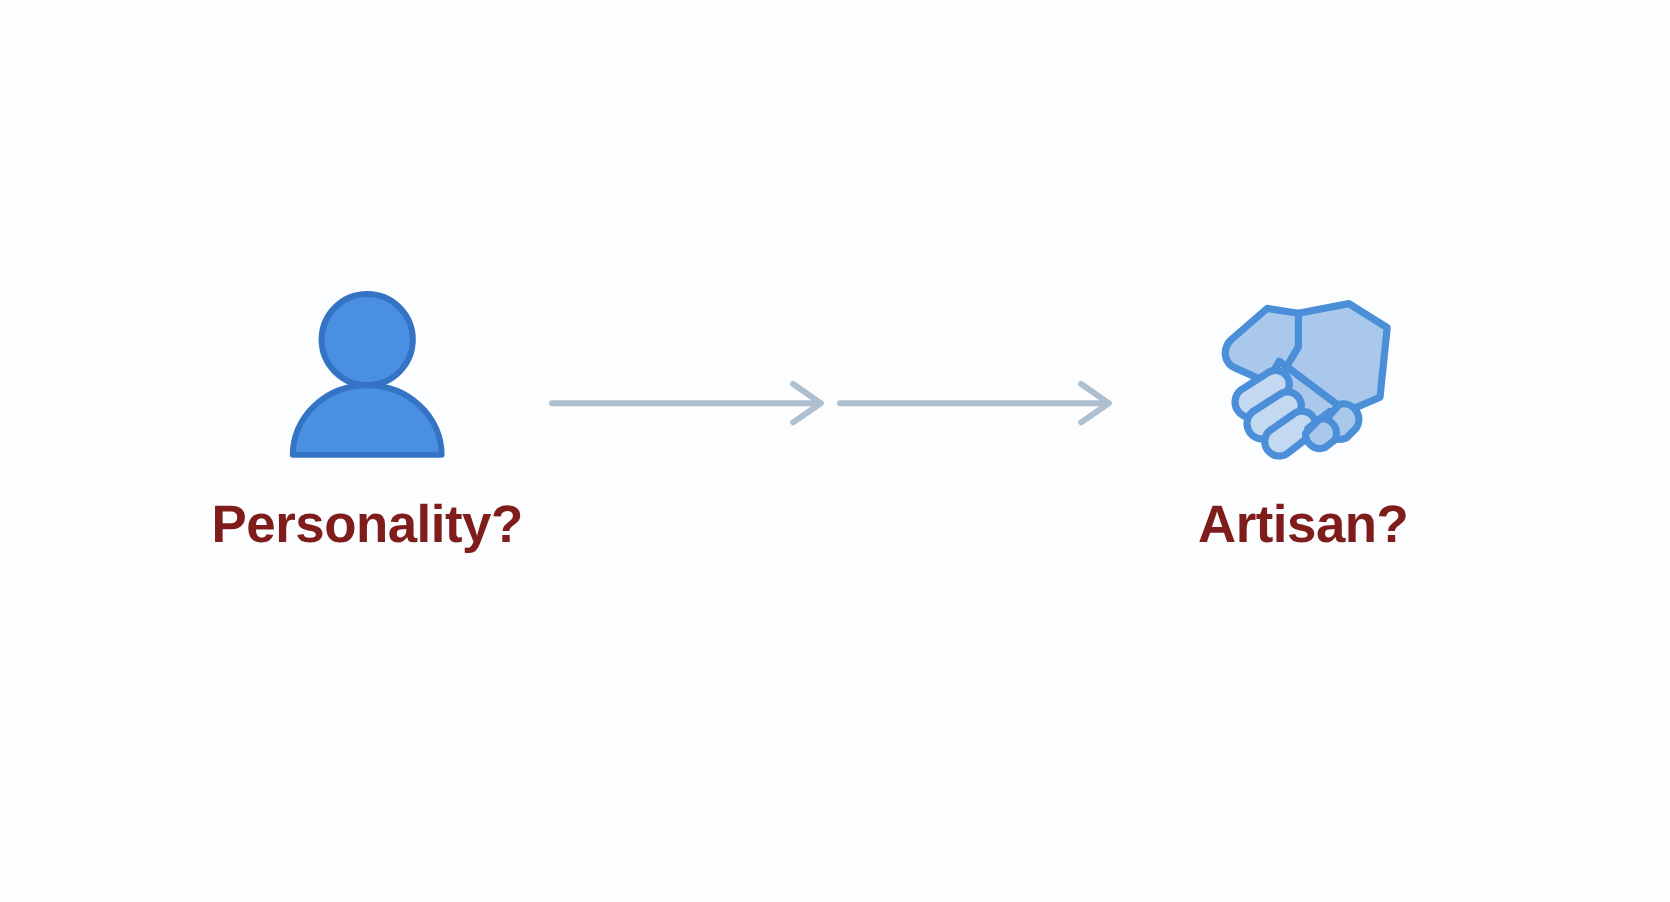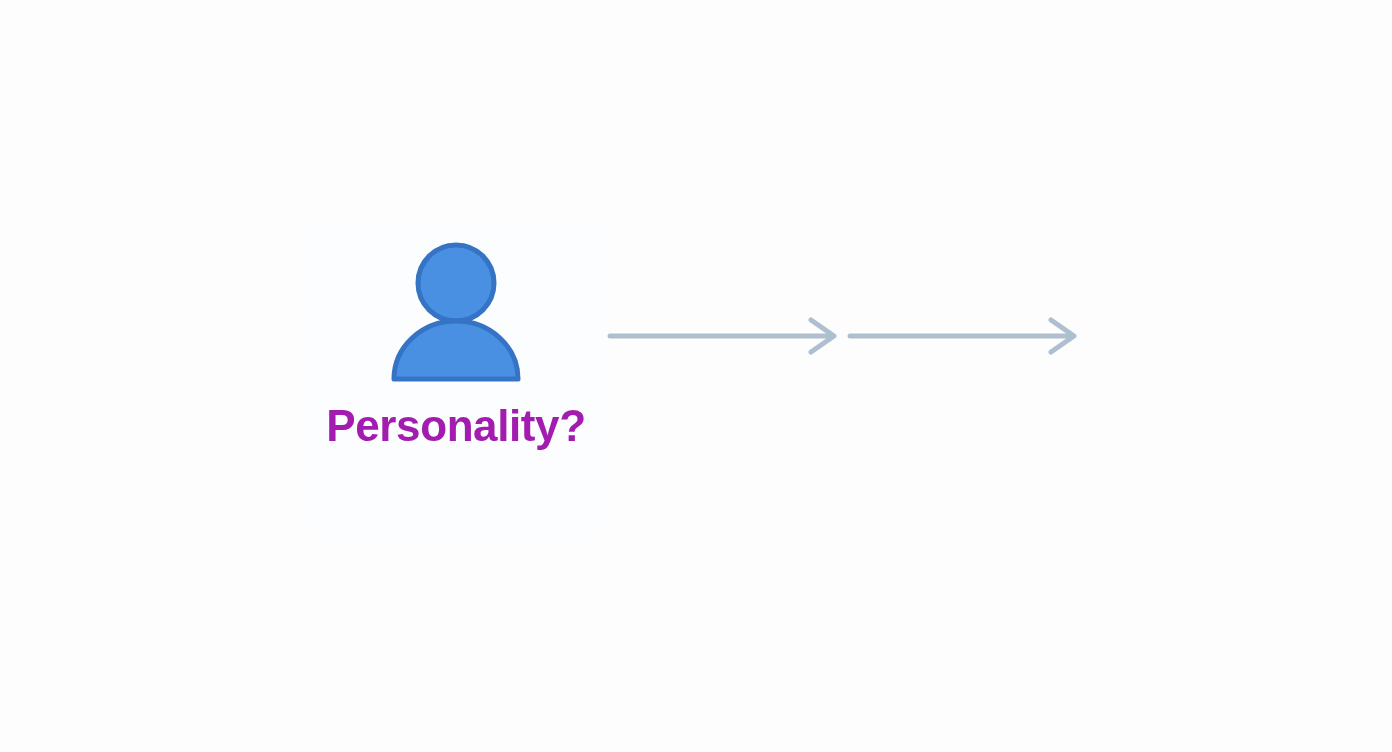--- a/index.html
+++ b/index.html
@@ -52,24 +52,24 @@
   .step-icon {
     height: 180px;
     width: 100%;
     display: flex;
     align-items: center;
     justify-content: center;
     padding-top: 6px;
   }
 
   .step-label {
-    margin-top: 6px;
+    margin-top: 18px;
     font-size: 44px;
     font-weight: bold;
-    color: #a21caf;
+    color: #7f1d1d;
     letter-spacing: -0.4px;
     line-height: 1;
     white-space: nowrap;
     text-align: center;
   }
 
   
   .flow-arrow {
     width: 240px;
     height: 320px;
@@ -111,15 +111,40 @@
     </div>
 
 
     <div class="flow-arrow">
       <svg class="arrow-svg" width="240" height="40" viewBox="0 0 240 40" aria-hidden="true">
         <line x1="4" y1="20" x2="222" y2="20" stroke="#aebfd0" stroke-width="5" stroke-linecap="round"></line>
         <polyline points="205,4 228,20 205,36" fill="none" stroke="#aebfd0" stroke-width="5" stroke-linecap="round" stroke-linejoin="round"></polyline>
       </svg>
     </div>
 
+    <div class="flow-step">
+      <div class="step-icon">
+        <svg class="icon-svg" width="165" height="145" viewBox="0 0 165 145" aria-hidden="true">
+          <g stroke="#4a8fd8" stroke-width="6" stroke-linejoin="round" stroke-linecap="round">
+
+            <path d="M 78 22 L 120 14 L 152 34 L 146 92 L 118 104 L 62 62 Z" fill="#a9c8ec"></path>
+
+            <path d="M 78 22 L 52 18 L 22 44 C 14 52 16 64 26 68 L 44 76
+                     C 52 80 62 78 66 70 L 78 50 Z" fill="#a9c8ec"></path>
+
+            <path d="M 62 62 L 118 104 L 104 124 L 48 86 Z" fill="#a9c8ec"></path>
+
+            <path d="M 30 86 L 52 72 A 11 11 0 0 1 66 90 L 46 106 A 11 11 0 0 1 30 86 Z" fill="#c3d9f2"></path>
+            <path d="M 40 104 L 62 90 A 11 11 0 0 1 76 108 L 56 124 A 11 11 0 0 1 40 104 Z" fill="#c3d9f2"></path>
+            <path d="M 54 120 L 74 106 A 11 11 0 0 1 88 124 L 70 138 A 11 11 0 0 1 54 120 Z" fill="#c3d9f2"></path>
+
+            <path d="M 112 98 A 13 13 0 0 1 126 118 L 118 126 A 13 13 0 0 1 100 112 Z" fill="#a9c8ec"></path>
+            <path d="M 96 110 A 12 12 0 0 1 108 128 L 100 134 A 12 12 0 0 1 84 122 Z" fill="#a9c8ec"></path>
+
+            <path d="M 104 104 L 86 118" fill="none"></path>
+          </g>
+        </svg>
+      </div>
+      <div class="step-label">Artisan?</div>
+    </div>
 
   </div>
 </div>
 
 </body></html>

